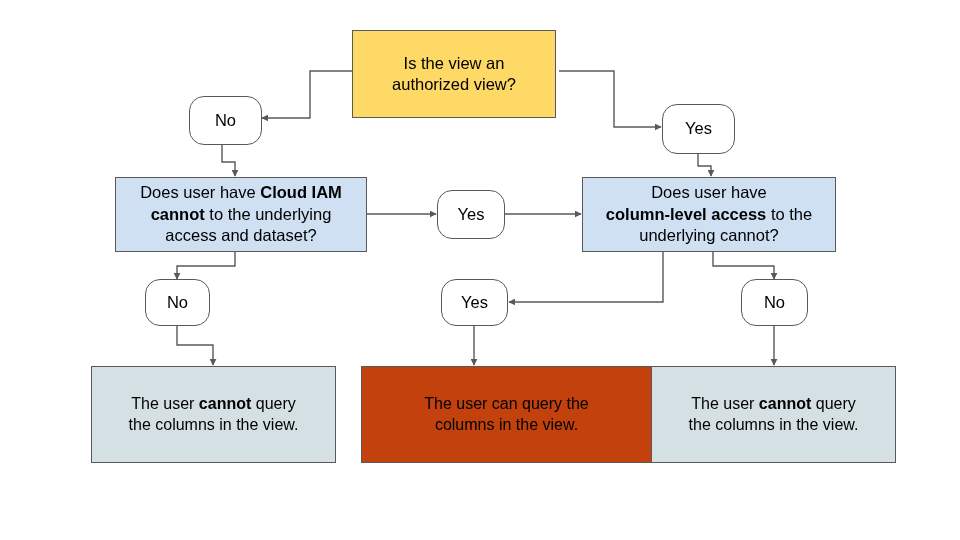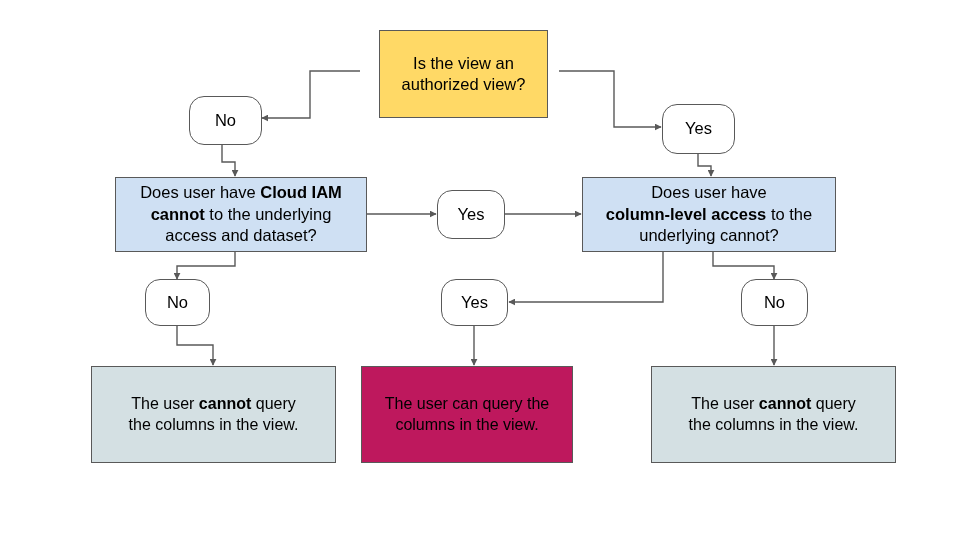--- a/index.html
+++ b/index.html
@@ -81,21 +81,21 @@
       <path d="M 663 252 L 663 302 L 509 302" marker-end="url(#arrowhead)"></path>
 
       <path d="M 713 252 L 713 266 L 774 266 L 774 279" marker-end="url(#arrowhead)"></path>
 
       <path d="M 474 325 L 474 365" marker-end="url(#arrowhead)"></path>
 
       <path d="M 774 325 L 774 365" marker-end="url(#arrowhead)"></path>
     </g>
   </svg>
 
-  <div class="node-box decision-node" style="left:379px; top:30px; width:169px; height:88px; background:#FFD966;">
+  <div class="node-box decision-node" style="left:352px; top:30px; width:204px; height:88px; background:#FFD966;">
     <span class="node-text"><span>Is the view an</span><br><span>authorized view?</span></span>
   </div>
 
   <div class="node-box branch-node" style="left:189px; top:96px; width:73px; height:49px;">
     <span class="node-text">No</span>
   </div>
 
   <div class="node-box branch-node" style="left:662px; top:104px; width:73px; height:50px;">
     <span class="node-text">Yes</span>
   </div>
@@ -121,21 +121,21 @@
   </div>
 
   <div class="node-box branch-node" style="left:741px; top:279px; width:67px; height:47px;">
     <span class="node-text">No</span>
   </div>
 
   <div class="node-box result-node" style="left:91px; top:366px; width:245px; height:97px; background:#D4E0E3;">
     <span class="node-text"><span>The user </span><b>cannot</b><span> query</span><br><span>the columns in the view.</span></span>
   </div>
 
-  <div class="node-box result-node" style="left:361px; top:366px; width:212px; height:97px; background:#be185d;">
+  <div class="node-box result-node" style="left:361px; top:366px; width:291px; height:97px; background:#c2410c;">
     <span class="node-text"><span>The user can query the</span><br><span>columns in the view.</span></span>
   </div>
 
   <div class="node-box result-node" style="left:651px; top:366px; width:245px; height:97px; background:#D4E0E3;">
     <span class="node-text"><span>The user </span><b>cannot</b><span> query</span><br><span>the columns in the view.</span></span>
   </div>
 
 </div>
 
 </body></html>

